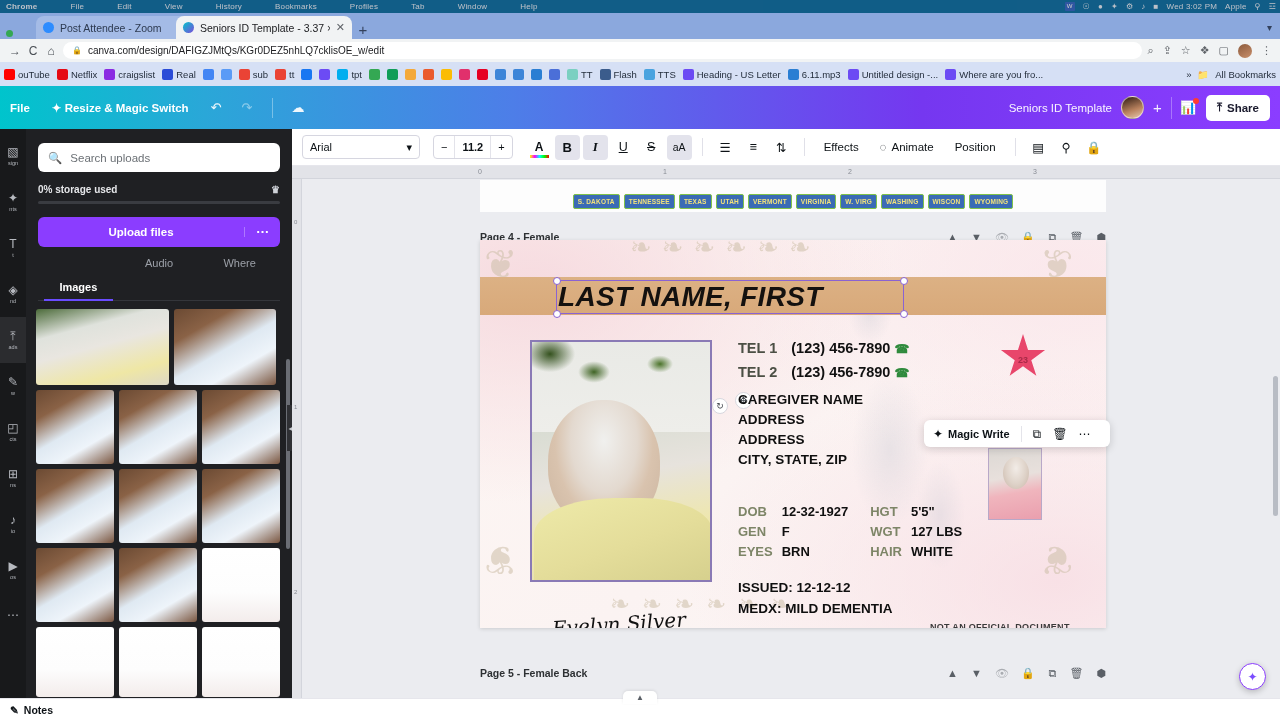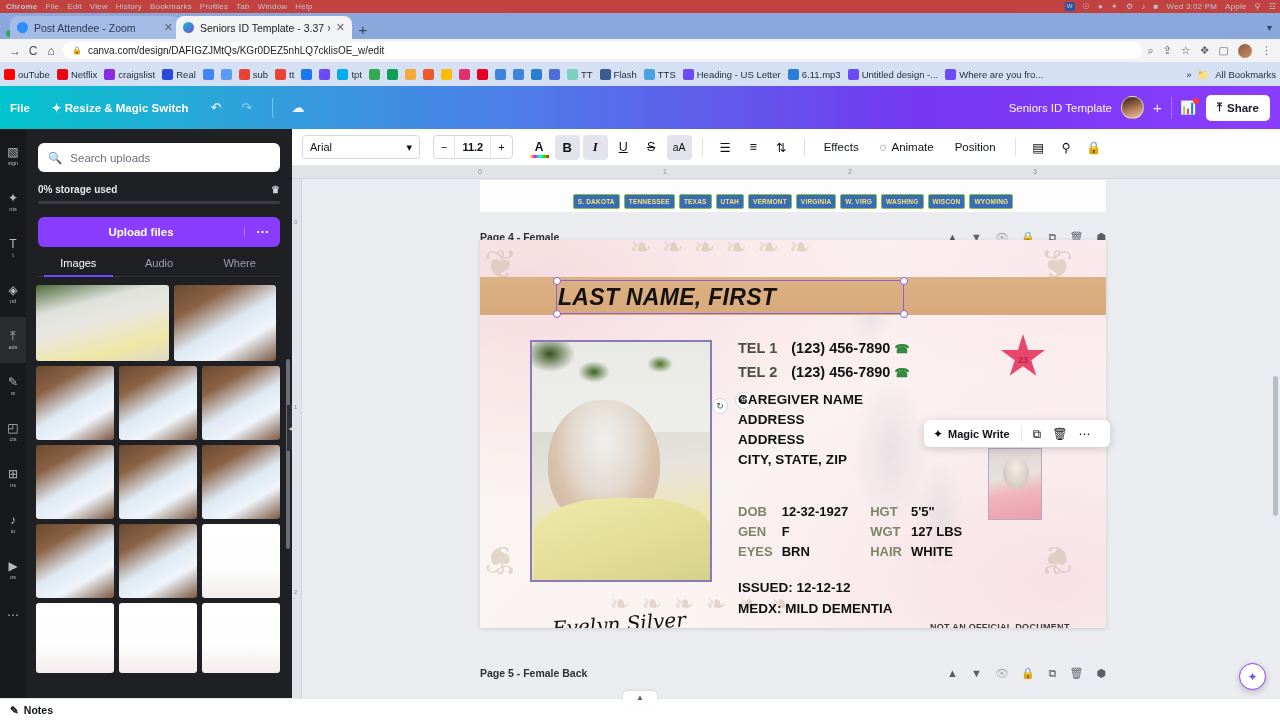--- a/index.html
+++ b/index.html
@@ -7,22 +7,22 @@
   body {
     font-family: "Liberation Sans", sans-serif;
     background: #3b3b3b;
     -webkit-font-smoothing: antialiased;
   }
   .app { position: relative; width: 1280px; height: 720px; overflow: hidden; }
 
   
   .macbar {
     position: absolute; top: 0; left: 0; width: 1280px; height: 13px;
-    background: #ef4444; color: #e8edf7; font-size: 8px;
-    display: flex; align-items: center; gap: 8px; padding-left: 6px;
+    background: #0369a1; color: #e8edf7; font-size: 8px;
+    display: flex; align-items: center; gap: 33px; padding-left: 6px;
     letter-spacing: .2px; opacity: .75;
   }
   .macbar .bold { font-weight: bold; }
   .macbar-right {
     position: absolute; right: 4px; top: 0; height: 13px;
     display: flex; align-items: center; gap: 8px; font-size: 8px;
   }
   .mi-sq { width: 10px; height: 9px; background: #2c5fc4; border-radius: 1px;
            color: #fff; font-size: 6px; text-align: center; line-height: 9px; }
 
@@ -178,21 +178,21 @@
     display: flex; align-items: center; justify-content: center;
     color: #fff; font-size: 11.5px; font-weight: bold;
   }
   .ptabs {
     margin: 10px 12px 0; display: flex; gap: 0; border-bottom: 1px solid #34363b;
   }
   .ptab {
     flex: 1; text-align: center; font-size: 11px; color: #9ca0a8;
     padding-bottom: 7px; position: relative;
   }
-  .ptab.active { color: #fff; font-weight: normal; }
+  .ptab.active { color: #fff; font-weight: bold; margin-top: 24px; }
   .ptab.active::after {
     content: ''; position: absolute; left: 6px; right: 6px; bottom: -1px;
     height: 2px; background: #6a4cff;
   }
   .grid { margin: 8px 10px 0; display: flex; flex-wrap: wrap; gap: 5px; }
   .thumb { border-radius: 3px; overflow: hidden; position: relative; }
   .panel-scroll {
     position: absolute; right: 2px; top: 230px; width: 4px; height: 190px;
     background: #6b6e75; border-radius: 2px;
   }
@@ -267,21 +267,21 @@
   .flourish {
     position: absolute; font-size: 40px; color: #cdbfa8; opacity: .55;
     font-family: "DejaVu Serif", serif; line-height: 1; user-select: none;
   }
   .namebar {
     position: absolute; left: 0; top: 37px; width: 626px; height: 38px;
     background: linear-gradient(180deg,#dcb184,#d8a97a);
   }
   .nametext {
     position: absolute; left: 78px; top: 43px; width: 348px; height: 28px;
-    font-size: 23px; font-weight: bold; font-style: italic;
+    font-size: 28px; font-weight: bold; font-style: italic;
     color: #14110f; letter-spacing: .3px; white-space: nowrap;
     display: flex; align-items: center;
   }
   .selbox {
     position: absolute; left: 76px; top: 40px; width: 348px; height: 34px;
     border: 1.4px solid #8a63d2;
   }
   .handle {
     position: absolute; width: 8px; height: 8px; background: #fff;
     border: 1.2px solid #8a63d2; border-radius: 50%;
@@ -432,21 +432,21 @@
       <span>■</span>
       <span>Wed 3:02 PM</span>
       <span>Apple</span>
       <span>⚲</span>
       <span>☲</span>
     </div>
   </div>
 
   <div class="tabstrip">
     <div class="greendot"></div>
-    <div class="tab inactive" style="left:10px;width:170px">
+    <div class="tab inactive" style="left:36px;width:170px">
       <span class="favicon" style="background:#2d8cff"></span>
       <span class="tlabel">Post Attendee - Zoom</span>
       <span class="tclose">✕</span>
     </div>
     <div class="tab active" style="left:176px;width:176px">
       <span class="favicon" style="background:linear-gradient(135deg,#00c4cc,#7d4bdb)"></span>
       <span class="tlabel">Seniors ID Template - 3.37 ×</span>
       <span class="tclose">✕</span>
     </div>
     <div class="newtab">+</div>

